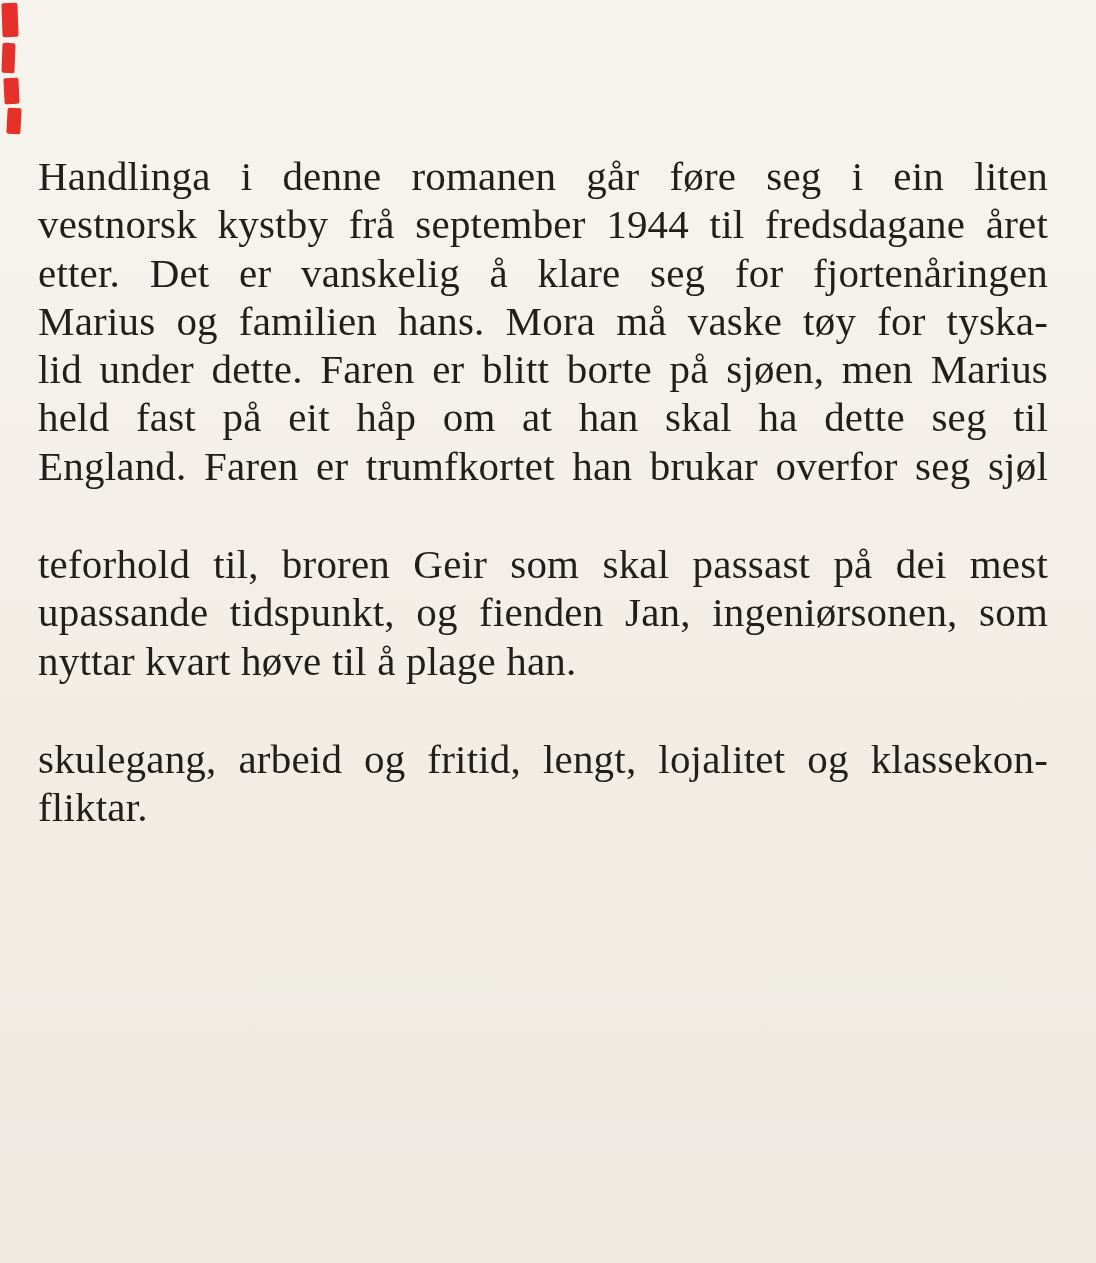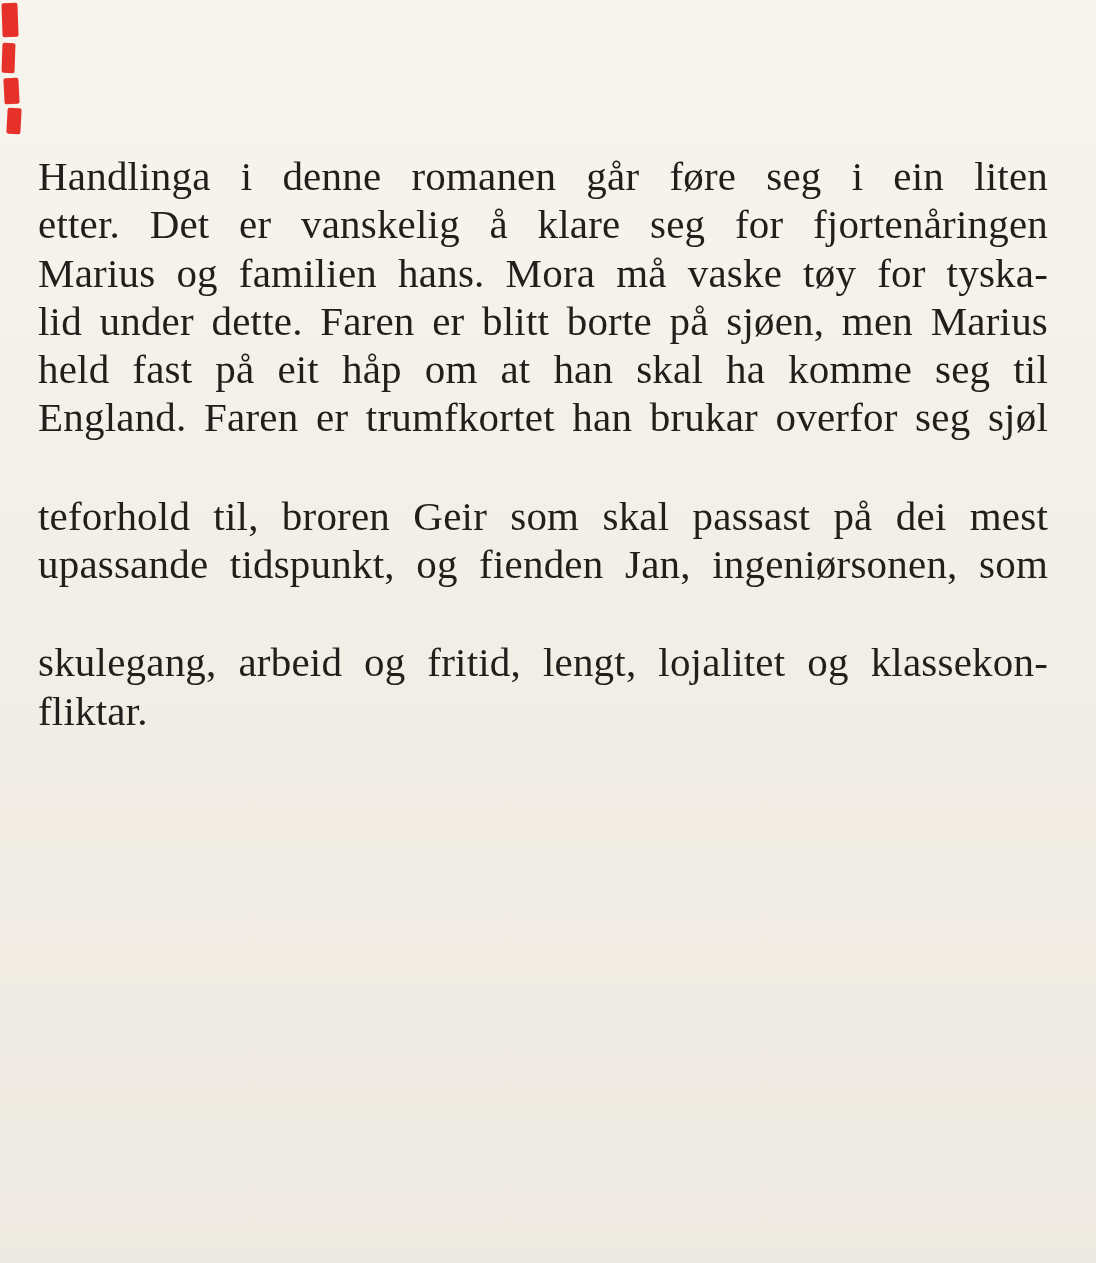--- a/index.html
+++ b/index.html
@@ -68,30 +68,32 @@
     <span class="edge-mark m1" style="background-color: rgb(229, 38, 31);"></span>
     <span class="edge-mark m2" style="background-color: rgb(229, 38, 31);"></span>
     <span class="edge-mark m3" style="background-color: rgb(229, 38, 31);"></span>
     <span class="edge-mark m4" style="background-color: rgb(229, 38, 31);"></span>
   </div>
 
   <main class="text-block" style="color: rgb(33, 31, 28);">
 
     <p class="para">
       <span class="ln">Handlinga i denne romanen går føre seg i ein liten</span>
+      <span class="ln">vestnorsk kystby frå september 1944 til fredsdagane året</span>
       <span class="ln">etter. Det er vanskelig å klare seg for fjortenåringen</span>
       <span class="ln">Marius og familien hans. Mora må vaske tøy for tyska-</span>
       <span class="ln">lid under dette. Faren er blitt borte på sjøen, men Marius</span>
-      <span class="ln">held fast på eit håp om at han skal ha komme seg til</span>
+      <span class="ln">held fast på eit håp om at han skal ha dette seg til</span>
       <span class="ln">England. Faren er trumfkortet han brukar overfor seg sjøl</span>
     </p>
 
     <p class="para">
       <span class="ln">teforhold til, broren Geir som skal passast på dei mest</span>
       <span class="ln">upassande tidspunkt, og fienden Jan, ingeniørsonen, som</span>
+      <span class="ln last">nyttar kvart høve til å plage han.</span>
     </p>
 
     <p class="para">
       <span class="ln">skulegang, arbeid og fritid, lengt, lojalitet og klassekon-</span>
       <span class="ln last">fliktar.</span>
     </p>
 
   </main>
 </div>
 

